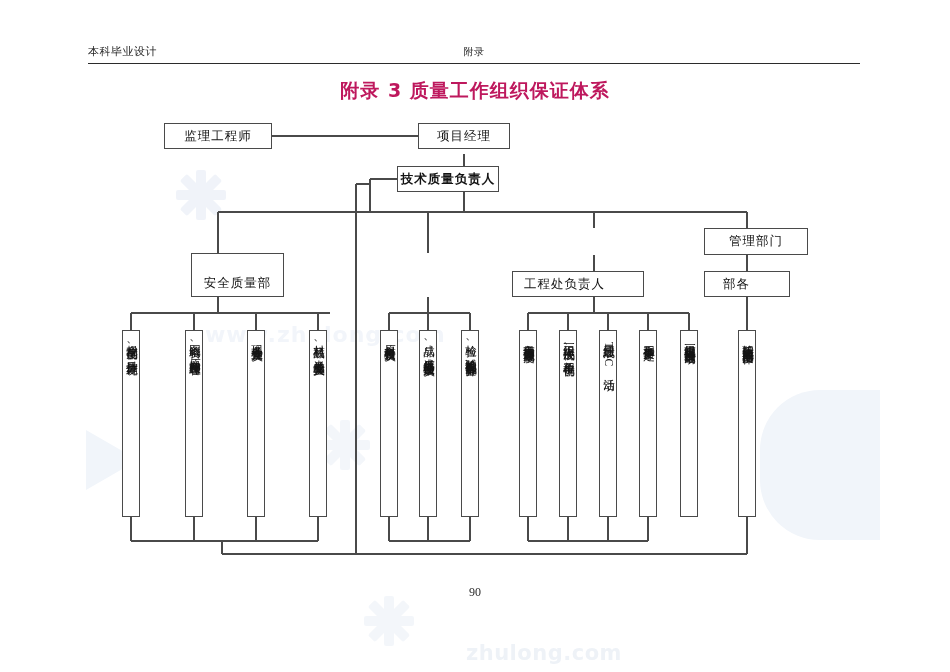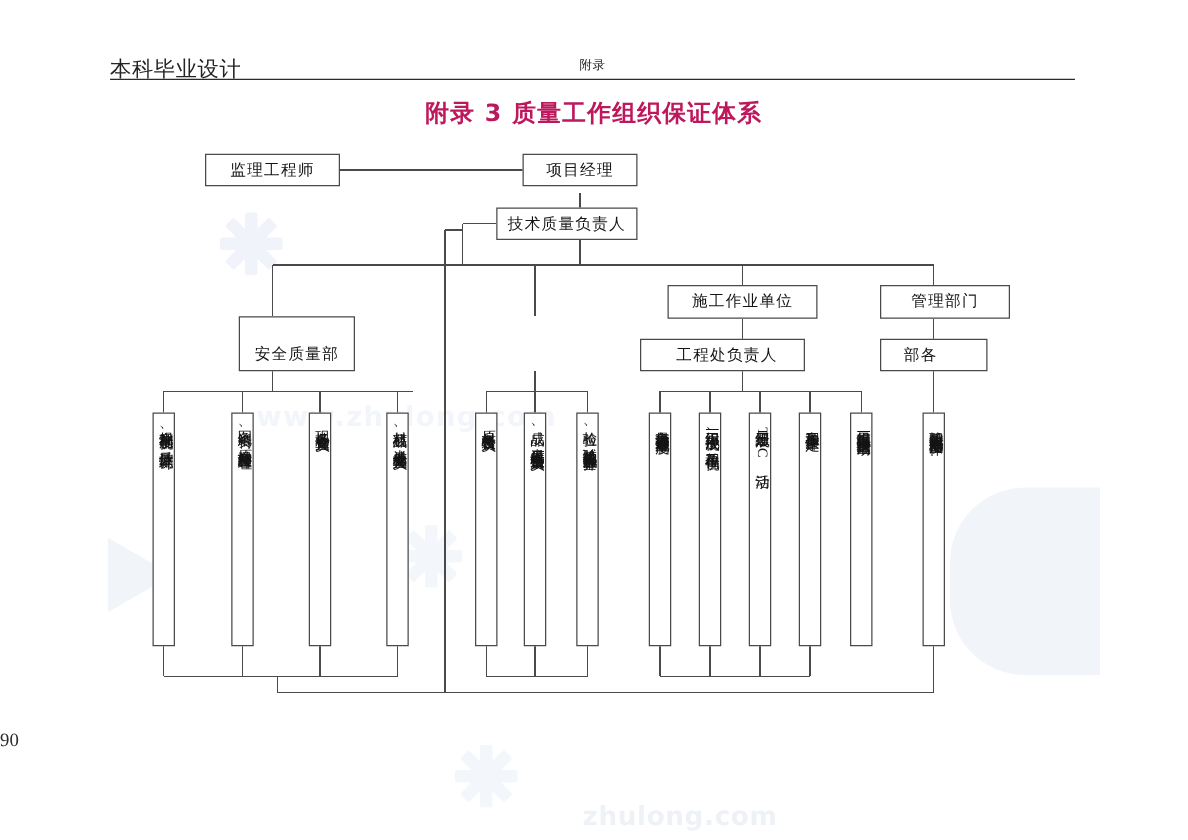--- a/index.html
+++ b/index.html
@@ -23,21 +23,21 @@
   
   .hdr {
     position: absolute;
     top: 44px;
     left: 88px;
     width: 772px;
     height: 22px;
   }
   .hdr-left, .hdr-center {
     position: absolute;
-    font-size: 17px;
+    font-size: 11px;
     color: #242424;
     white-space: nowrap;
     letter-spacing: .5px;
   }
   .hdr-left { left: 0; top: 0; }
   .hdr-center { left: 50%; transform: translateX(-50%); top: 1px; font-size: 10px; }
   .hdr-rule {
     position: absolute;
     left: 0;
     top: 19px;
@@ -59,21 +59,22 @@
     letter-spacing: 1px;
     font-family: "DejaVu Sans", "Liberation Sans", sans-serif;
   }
 
   
   .page-num {
     position: absolute;
     top: 585px;
     left: 0;
     width: 950px;
-    font-size: 15px;
+    text-align: center;
+    font-size: 12px;
     color: #2a2a2a;
   }
 
   
   .wm {
     position: absolute;
     color: #eef2f7;
     font-weight: bold;
     pointer-events: none;
     user-select: none;
@@ -141,21 +142,21 @@
     align-items: center;
     justify-content: center;
     font-size: 12.5px;
     color: #141414;
     letter-spacing: 1px;
     line-height: 1.15;
     white-space: nowrap;
   }
   .node.h-left {
     justify-content: flex-start;
-    padding-left: 28px;
+    padding-left: 11px;
   }
   .node.h-top {
     align-items: flex-start;
     padding-top: 22px;
     margin-left: 19px;
   }
 
   
   .node.vert {
     writing-mode: vertical-rl;
@@ -284,26 +285,25 @@
     <line x1="222" y1="541" x2="222" y2="554"></line>
 
     <line x1="356" y1="184" x2="356" y2="554"></line>
     <line x1="356" y1="184" x2="370" y2="184"></line>
   </svg>
 
   <div class="node" style="left:164px; top:123px; width:108px; height:26px;">监理工程师</div>
 
   <div class="node" style="left:418px; top:123px; width:92px; height:26px;">项目经理</div>
 
-  <div class="node" style="left:397px; top:166px; width:113px; height:26px;">技术质量负责人</div>
+  <div class="node" style="left:397px; top:166px; width:102px; height:26px;font-weight:bold;">技术质量负责人</div>
 
   <div class="node h-top" style="left:172px; top:253px; width:93px; height:44px;">安全质量部</div>
 
 
-  <div class="node" style="left:534px; top:228px; width:120px; height:27px;">施工作业单位</div>
 
   <div class="node" style="left:704px; top:228px; width:104px; height:27px;">管理部门</div>
 
   <div class="node h-left" style="left:512px; top:271px; width:132px; height:26px;">工程处负责人</div>
 
   <div class="node h-left" style="left:704px; top:271px; width:86px; height:26px; padding-left:18px;">部各</div>
 
   <div class="node vert" style="left:122px; top:330px; width:18px; height:187px; padding:5px 1px 0 1px;">
     <span>规章制度创优、质量计划统计</span>
   </div>

